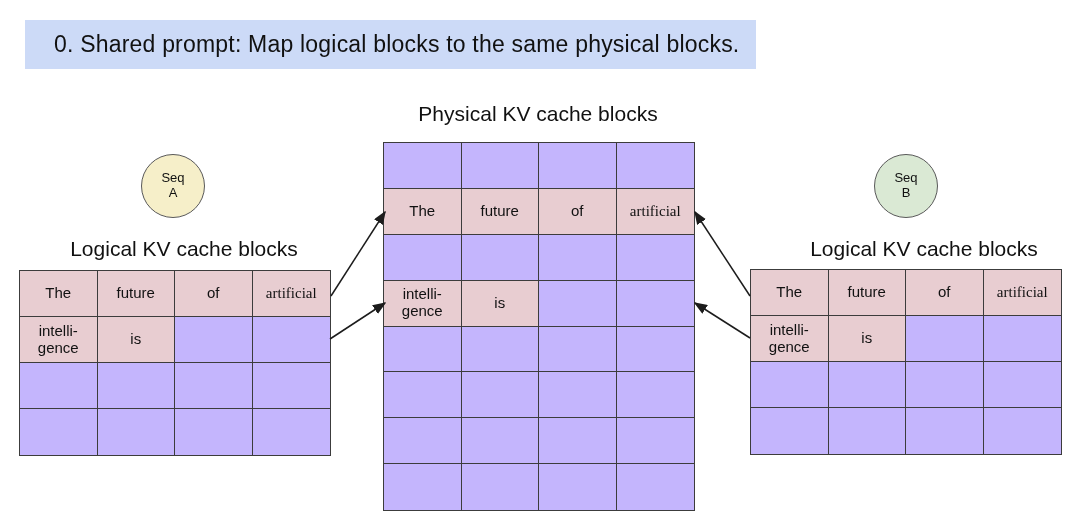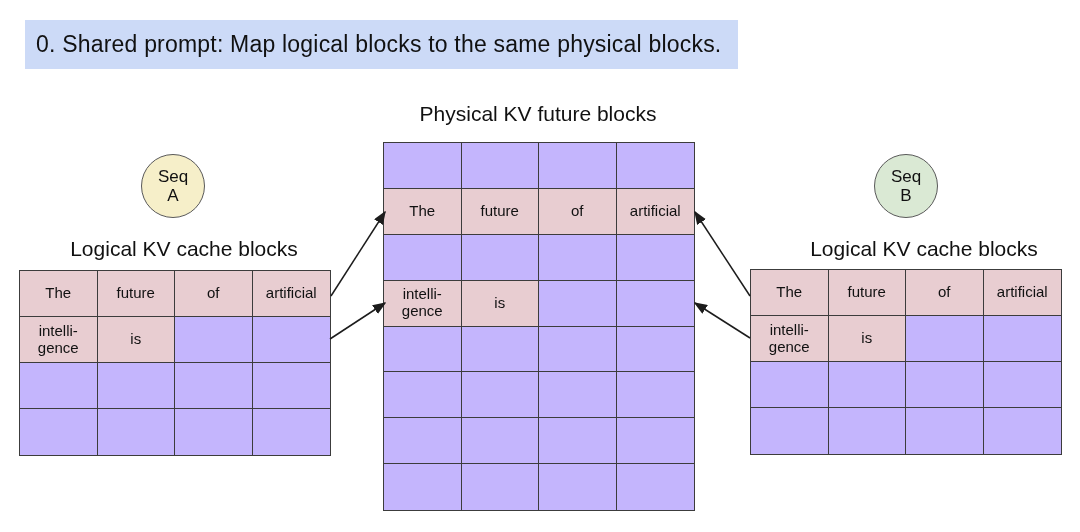--- a/index.html
+++ b/index.html
@@ -6,65 +6,65 @@
     --pink:#e8cdd1; --banner:#ccdaf7; --seq-a:#f6efc9; --seq-b:#dae9d4;
     --line:#3c3c3c; --ink:#111111;
   }
   html,body{margin:0;padding:0;}
   body{font-family:"Liberation Sans", sans-serif; background:#ffffff; color:var(--ink);}
   .canvas{position:relative; width:1080px; height:532px; background:#ffffff; overflow:hidden;}
 
   .banner{
     position:absolute; left:25px; top:20px; width:702px; height:49px;
     background:var(--banner); display:flex; align-items:center;
-    padding-left:11px; font-size:23px; letter-spacing:0.2px;
+    padding-left:29px; font-size:23px; letter-spacing:0.2px;
   }
 
   .label{position:absolute; font-size:21px; text-align:center; white-space:nowrap;}
   .physical-label{left:383px; top:102px; width:310px;}
   .logical-a-label{left:19px; top:237px; width:330px;}
   .logical-b-label{left:759px; top:237px; width:330px;}
 
   .circle{
     position:absolute; width:62px; height:62px; border-radius:50%;
     border:1.5px solid #595959; display:flex; align-items:center; justify-content:center;
-    font-size:17px; line-height:1.12; text-align:center; white-space:pre-line;
+    font-size:13px; line-height:1.12; text-align:center; white-space:pre-line;
   }
   .seq-a{left:141px; top:154px; background:var(--seq-a);}
   .seq-b{left:874px; top:154px; background:var(--seq-b);}
 
   .kv-table{
     position:absolute; display:grid; background:#c4b5fd;
     border:1.5px solid var(--line);
   }
   .kv-table.logical{width:310px; height:184px; grid-template-columns:repeat(4,1fr); grid-template-rows:repeat(4,1fr);}
   .kv-table.physical{left:383px; top:142px; width:310px; height:367px; grid-template-columns:repeat(4,1fr); grid-template-rows:repeat(8,1fr);}
   .logical-a{left:19px; top:270px;}
   .logical-b{left:750px; top:269px;}
 
   .cell{
     border-right:1.5px solid var(--line); border-bottom:1.5px solid var(--line);
     display:flex; align-items:center; justify-content:center;
     font-size:15px; line-height:1.12; text-align:center; white-space:pre-line;
     overflow:hidden;
   }
-  .cell.last-col{border-right:none;}
+  .cell.last-col{border-right:none;font-family:Liberation Serif, serif;}
   .cell.last-row{border-bottom:none;}
   .cell.hl{background:var(--pink);}
 
   .overlay{position:absolute; left:0; top:0; width:1080px; height:532px; pointer-events:none;}
 </style>
 </head>
 <body>
 
 <div class="canvas">
 
   <div class="banner">0. Shared prompt: Map logical blocks to the same physical blocks.</div>
 
-  <div class="label physical-label">Physical KV future blocks</div>
+  <div class="label physical-label">Physical KV cache blocks</div>
   <div class="kv-table physical">
       <div class="cell"></div>
       <div class="cell"></div>
       <div class="cell"></div>
       <div class="cell last-col"></div>
       <div class="cell hl">The</div>
       <div class="cell hl">future</div>
       <div class="cell hl">of</div>
       <div class="cell last-col hl">artificial</div>
       <div class="cell"></div>

